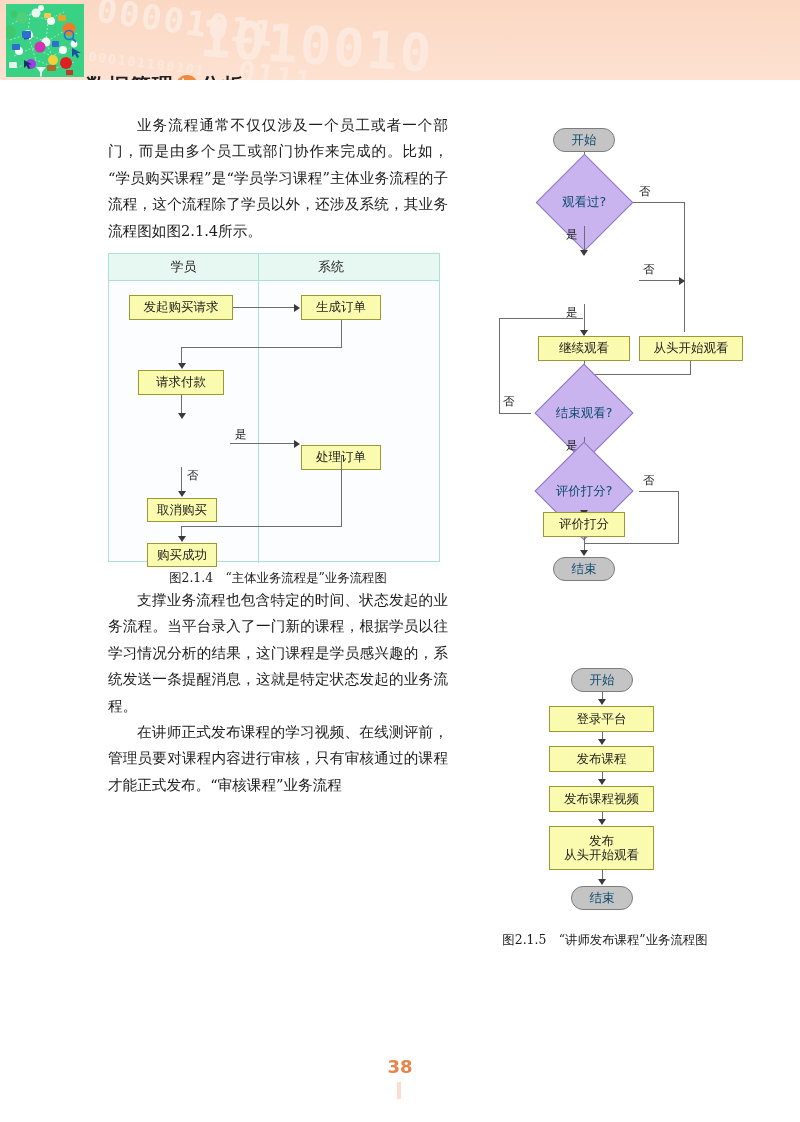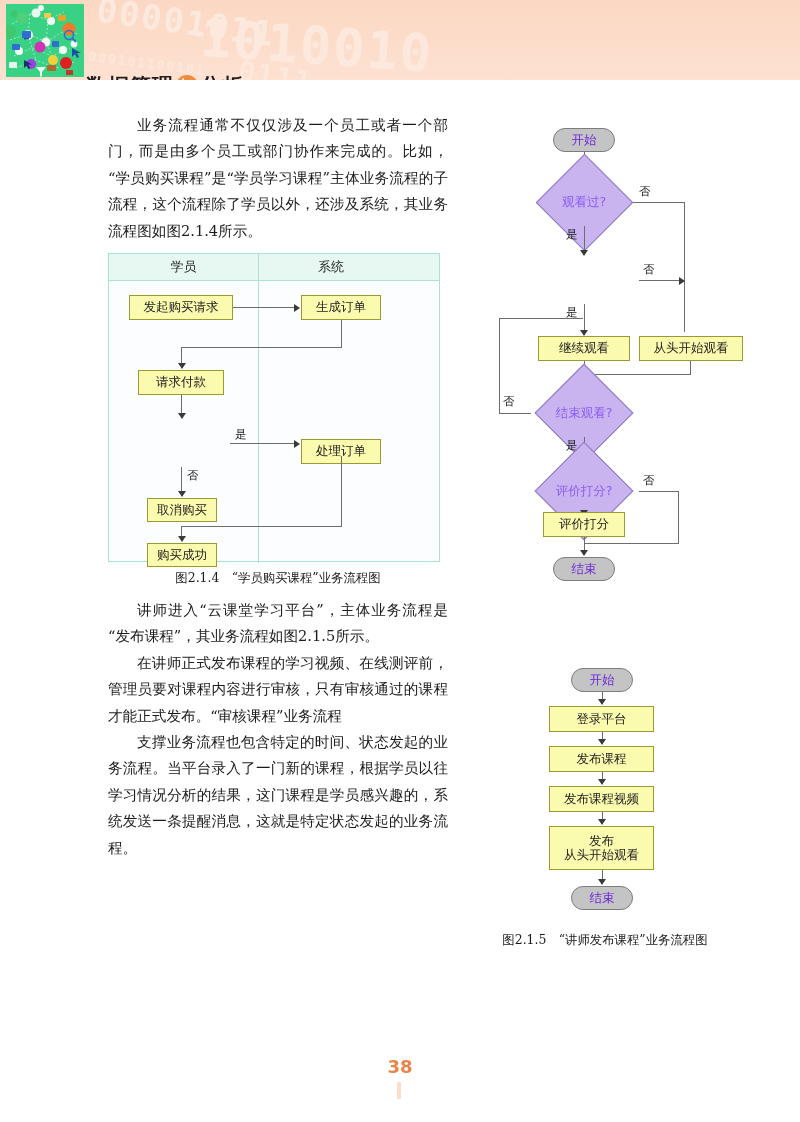--- a/index.html
+++ b/index.html
@@ -134,38 +134,38 @@
   }
   .fbox.multi{white-space:normal;}
   .fterm{
     position:absolute;
     background:#c4c4c4;
     border:1.3px solid #7d7d7d;
     border-radius:999px;
     box-sizing:border-box;
     display:flex;align-items:center;justify-content:center;
     font-family:"DejaVu Sans","Liberation Sans",sans-serif;
-    font-size:12.5px;color:#6d28d9;
+    font-size:12.5px;color:#0c4a6e;
     white-space:nowrap;
   }
   .fdia{
     position:absolute;
     display:flex;align-items:center;justify-content:center;
   }
   .fdia .dshape{
     position:absolute;left:0;top:0;width:100%;height:100%;
     background:#c9b4ef;
     border:1.3px solid #8a74c0;
     box-sizing:border-box;
     transform:rotate(45deg);
   }
   .fdia .dtext{
     position:relative;z-index:2;
     font-family:"DejaVu Sans","Liberation Sans",sans-serif;
-    font-size:12.5px;color:#8b5cf6;white-space:nowrap;
+    font-size:12.5px;color:#0c4a6e;white-space:nowrap;
   }
   .ln{position:absolute;background:#6d6d6d;}
   .ln.h{height:1.2px;}
   .ln.v{width:1.2px;}
   .arr{
     position:absolute;width:0;height:0;
   }
   .arr.down{border-left:4px solid transparent;border-right:4px solid transparent;border-top:6px solid #3a3a3a;}
   .arr.right{border-top:4px solid transparent;border-bottom:4px solid transparent;border-left:6px solid #3a3a3a;}
   .elabel{
@@ -282,42 +282,41 @@
       <div class="fbox" style="left:29px;top:116px;width:86px;height:25px;">请求付款</div>
 
       <div class="ln v" style="left:72px;top:141px;height:20px;"></div>
       <div class="arr down" style="left:68.5px;top:159px;"></div>
 
 
       <div class="ln h" style="left:121px;top:189px;width:65px;"></div>
       <div class="arr right" style="left:185px;top:185.5px;"></div>
       <div class="elabel" style="left:126px;top:173px;">是</div>
 
-      <div class="fbox" style="left:192px;top:185px;width:80px;height:25px;">处理订单</div>
+      <div class="fbox" style="left:192px;top:191px;width:80px;height:25px;">处理订单</div>
 
       <div class="ln v" style="left:72px;top:213px;height:26px;"></div>
       <div class="arr down" style="left:68.5px;top:237px;"></div>
       <div class="elabel" style="left:78px;top:214px;">否</div>
 
       <div class="fbox" style="left:38px;top:244px;width:70px;height:24px;">取消购买</div>
 
       <div class="ln v" style="left:232px;top:202px;height:71px;"></div>
       <div class="ln h" style="left:72px;top:272px;width:161px;"></div>
       <div class="ln v" style="left:72px;top:272px;height:12px;"></div>
       <div class="arr down" style="left:68.5px;top:282px;"></div>
 
       <div class="fbox" style="left:38px;top:289px;width:70px;height:24px;">购买成功</div>
     </div>
 
-    <div class="caption" style="margin-top:8px;">图2.1.4　“学员购买课程”业务流程图</div>
-  </div>
-
-  <p class="para" style="margin-top:10px;">讲师进入“云课堂学习平台”，主体业务流程是“发布课程”，其业务流程如图2.1.5所示。</p>
+    <div class="caption" style="margin-top:8px;">图2.1.4　“主体业务流程是”业务流程图</div>
+  </div>
+
+  <p class="para">支撑业务流程也包含特定的时间、状态发起的业务流程。当平台录入了一门新的课程，根据学员以往学习情况分析的结果，这门课程是学员感兴趣的，系统发送一条提醒消息，这就是特定状态发起的业务流程。</p>
   <p class="para">在讲师正式发布课程的学习视频、在线测评前，管理员要对课程内容进行审核，只有审核通过的课程才能正式发布。“审核课程”业务流程</p>
-  <p class="para">支撑业务流程也包含特定的时间、状态发起的业务流程。当平台录入了一门新的课程，根据学员以往学习情况分析的结果，这门课程是学员感兴趣的，系统发送一条提醒消息，这就是特定状态发起的业务流程。</p>
 </div>
 
 <div class="col-right">
 
   <div>
     <div class="fig213">
 
       <div class="fterm" style="left:62px;top:16px;width:62px;height:24px;">开始</div>
       <div class="ln v" style="left:92.5px;top:40px;height:22px;"></div>
       <div class="arr down" style="left:89px;top:60px;"></div>

